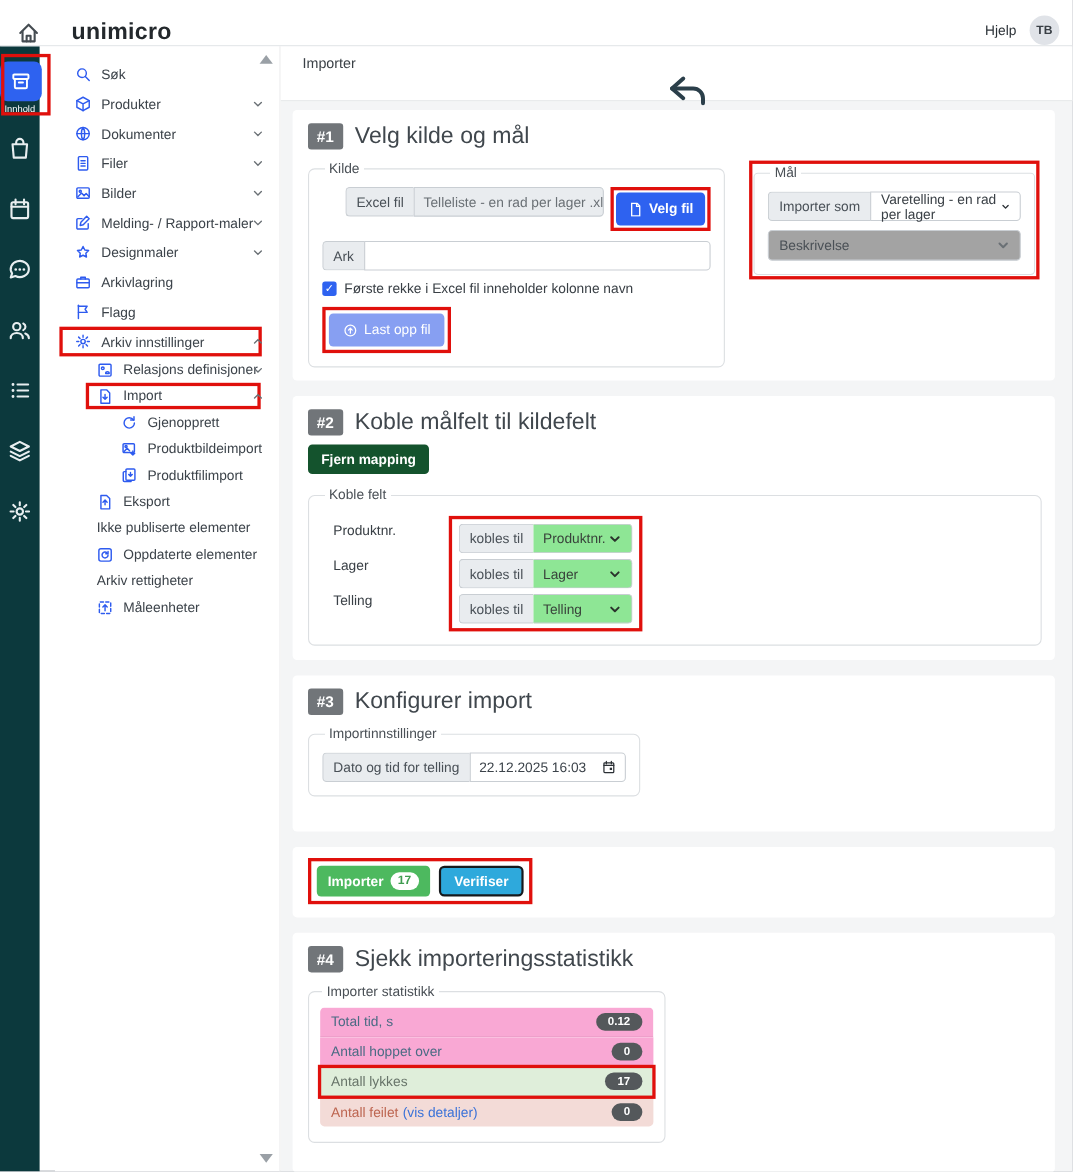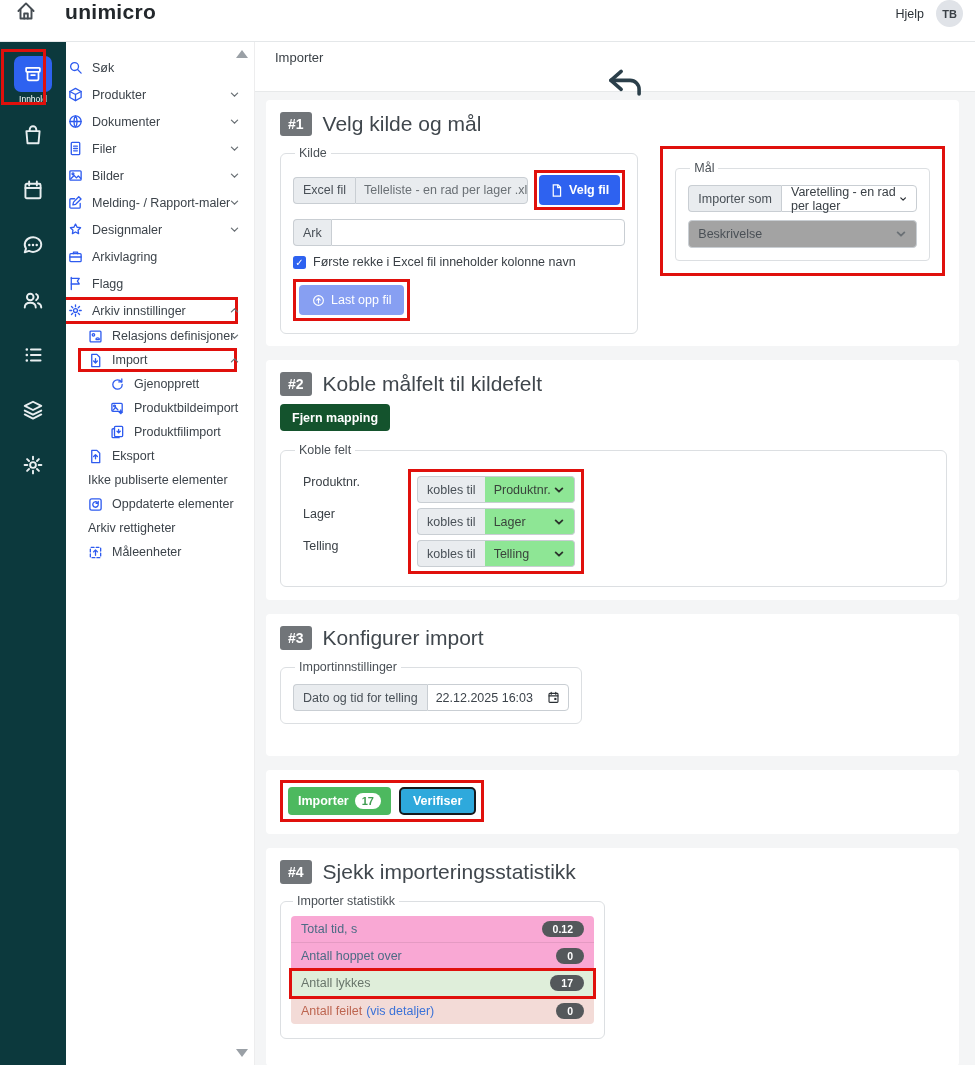--- a/index.html
+++ b/index.html
@@ -8,30 +8,30 @@
     font-family:"Liberation Sans","DejaVu Sans",sans-serif;
     position:relative; background:#fff; overflow:hidden;
     box-shadow: inset 0 0 0 1px #b3b8bd;
     color:#3c434a;
   }
   svg { display:block; }
   .annot { border:3px solid #e0100c; pointer-events:none; }
 
   
   .topbar { position:absolute; left:0; top:0; width:975px; height:42px; background:#fff;
-    border-bottom:1px solid #e4e7e9; display:flex; align-items:flex-start; z-index:5; }
+    border-bottom:1px solid #e4e7e9; display:flex; align-items:flex-end; z-index:5; }
   .home-btn { width:22px; height:22px; margin-left:15px; color:#454c52; }
   .brand { margin-left:28px; font-size:21px; font-weight:700; color:#23282c; letter-spacing:.3px; }
   .topbar-right { margin-left:auto; display:flex; align-items:center; gap:12px; padding-right:12px; }
   .help-link { font-size:12.5px; color:#2b3137; }
   .avatar { width:27px; height:27px; border-radius:50%; background:#e0e3e8; color:#3a4046;
     font-size:11px; font-weight:700; display:flex; align-items:center; justify-content:center; }
 
   
-  .rail { position:absolute; left:0; top:42px; bottom:0; width:66px; background:#0c393d; z-index:4; }
+  .rail { position:absolute; left:0; top:42px; bottom:0; width:36px; background:#0c393d; z-index:4; }
   .rail-active { position:relative; padding-top:14px; height:66px; text-align:center; }
   .annot-innhold { position:absolute; left:1px; top:7px; width:45px; height:56px; }
   .tile { width:38px; height:36px; margin:0 auto; background:#2e62f0; border-radius:7px;
     display:flex; align-items:center; justify-content:center; color:#fff; }
   .tile svg { width:20px; height:20px; }
   .tile-label { font-size:8.5px; color:#fff; margin-top:2px; }
   .rail-icons { margin-top:16px; display:flex; flex-direction:column; align-items:center; gap:33px; color:#e8eef0; }
   .rail-icons span { width:22px; height:22px; }
 
   
@@ -74,35 +74,35 @@
     border-radius:4px 0 0 4px; white-space:nowrap; }
   .ifield { flex:1; border:1px solid #c9ced3; border-radius:0 4px 4px 0; font-size:12.5px;
     display:flex; align-items:center; padding:0 8px; background:#fff; min-width:0; }
   .ifield.gray { background:#e9ecef; color:#6a7075; }
   input.ifield { font-family:inherit; outline:none; }
 
   
   .cols { display:flex; align-items:flex-start; }
   .fs-kilde { width:322px; }
   .row-gap { margin-bottom:9px; }
-  .file-row { display:flex; align-items:center; margin-bottom:9px; }
+  .file-row { display:flex; align-items:flex-start; margin-bottom:9px;margin-left:21px; }
   .file-row .igroup { flex:1; min-width:0; }
   .annot-velgfil { padding:2px; margin-left:6px; flex:0 0 auto; }
   .btn { border:none; border-radius:4px; color:#fff; font-size:12.5px; font-family:inherit;
     display:inline-flex; align-items:center; gap:6px; cursor:pointer; }
   .btn-velgfil { background:#2e62f0; height:30px; padding:0 11px; font-weight:600; }
   .btn-velgfil svg { width:13px; height:13px; }
   .check-row { display:flex; align-items:center; gap:7px; margin-top:4px; font-size:12.5px; color:#3a4046; }
   .checkbox { width:13px; height:13px; border-radius:2.5px; background:#2e62f0; color:#fff;
     font-size:10px; line-height:13px; text-align:center; }
   .upload-row { display:flex; justify-content:flex-start; margin-top:10px; }
   .annot-upload { padding:3px; }
   .btn-upload { background:#879ff2; height:30px; padding:0 13px; }
   .btn-upload svg { width:13px; height:13px; }
-  .annot-maal { margin-left:22px; padding:12px; width:330px; }
+  .annot-maal { margin-left:22px; padding:1px; width:330px; }
   .fs-maal { border-radius:4px; }
   .sel { display:flex; align-items:center; justify-content:space-between; border:1px solid #c9ced3;
     font-size:12.5px; padding:0 9px; cursor:pointer; }
   .sel-white { flex:1; background:#fff; color:#3a4046; border-radius:0 4px 4px 0; }
   .sel-gray { background:#a3a3a3; color:#4a5056; border-radius:4px; height:28px; margin-top:8px; }
   .sel .chev { width:12px; height:12px; color:#2b3035; }
   .sel-gray .chev { color:#6a7075; }
 
   
   .btn-fjern { background:#14532d; height:27px; padding:0 12px; font-weight:600; margin:2px 0 12px; }

